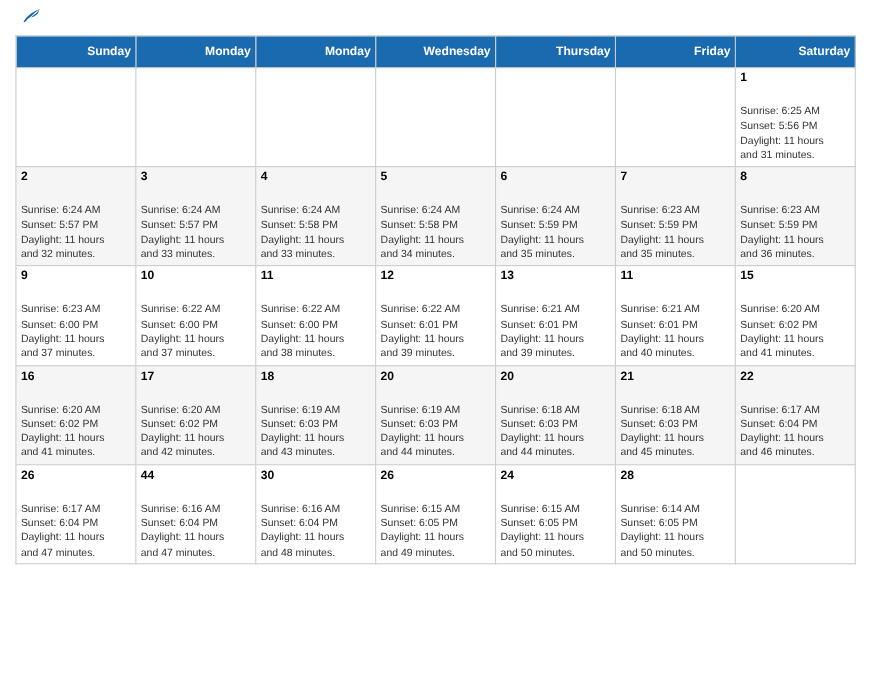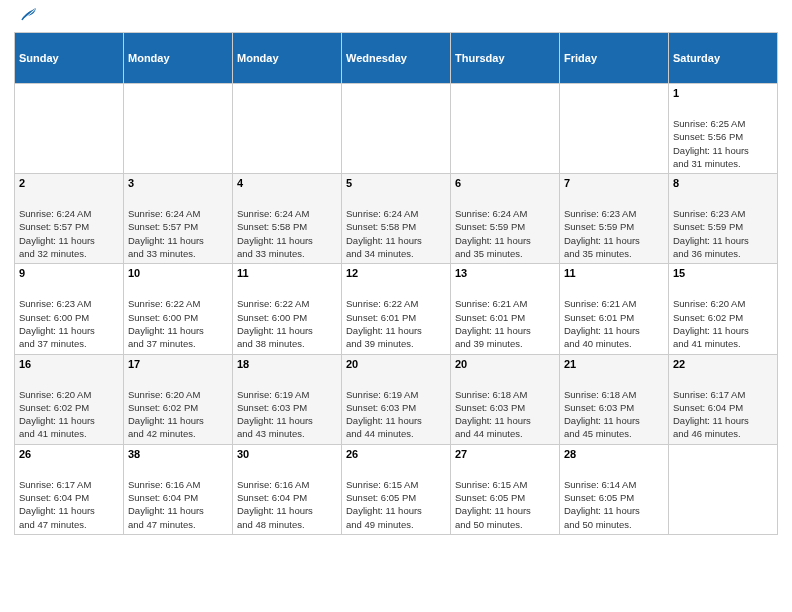--- a/index.html
+++ b/index.html
@@ -7,21 +7,21 @@
     .container { width: 792px; padding: 10px 14px; }
     .header-row { display: flex; justify-content: space-between; align-items: flex-start; margin-bottom: 4px; }
     .logo { display: flex; align-items: center; }
     .logo-text { font-size: 18px; font-weight: bold; line-height: 1.1; }
     .logo-general { color: #555; }
     .logo-blue { color: #1a6ab0; }
     .title-block { text-align: right; }
     .month-title { font-size: 32px; color: #333; font-weight: normal; }
     .location { font-size: 13px; color: #555; margin-top: 2px; }
     table { width: 100%; border-collapse: collapse; font-size: 10px; }
-    thead tr th { background: #1a6ab0; color: #fff; padding: 19px 4px; text-align: left; font-size: 11px; border: 1px solid #ccc; }
+    thead tr th { background: #1a6ab0; color: #fff; padding: 8px 4px; text-align: right; font-size: 11px; border: 1px solid #ccc; }
     tbody tr td { border: 1px solid #ccc; vertical-align: top; padding: 3px 4px; height: 82px; background: #fff; }
     tbody tr:nth-child(even) td { background: #f5f5f5; }
     .day-num { font-weight: bold; font-size: 11px; }
     .day-info { font-size: 9.5px; color: #333; line-height: 1.4; margin-top: 18px; }
     .empty { background: #fff !important; }
   </style>
 </head>
 <body>
 
 <div class="container">
@@ -227,42 +227,42 @@
         </tr>
         <tr>
           <td>
             <div class="day-num">26</div>
             <div class="day-info" style="white-space: pre-line;">Sunrise: 6:17 AM
 Sunset: 6:04 PM
 Daylight: 11 hours
 and 47 minutes.</div>
           </td>
           <td>
-            <div class="day-num">38</div>
+            <div class="day-num">44</div>
             <div class="day-info" style="white-space: pre-line;">Sunrise: 6:16 AM
 Sunset: 6:04 PM
 Daylight: 11 hours
 and 47 minutes.</div>
           </td>
           <td>
             <div class="day-num">30</div>
             <div class="day-info" style="white-space: pre-line;">Sunrise: 6:16 AM
 Sunset: 6:04 PM
 Daylight: 11 hours
 and 48 minutes.</div>
           </td>
           <td>
             <div class="day-num">26</div>
             <div class="day-info" style="white-space: pre-line;">Sunrise: 6:15 AM
 Sunset: 6:05 PM
 Daylight: 11 hours
 and 49 minutes.</div>
           </td>
           <td>
-            <div class="day-num">27</div>
+            <div class="day-num">24</div>
             <div class="day-info" style="white-space: pre-line;">Sunrise: 6:15 AM
 Sunset: 6:05 PM
 Daylight: 11 hours
 and 50 minutes.</div>
           </td>
           <td>
             <div class="day-num">28</div>
             <div class="day-info" style="white-space: pre-line;">Sunrise: 6:14 AM
 Sunset: 6:05 PM
 Daylight: 11 hours

